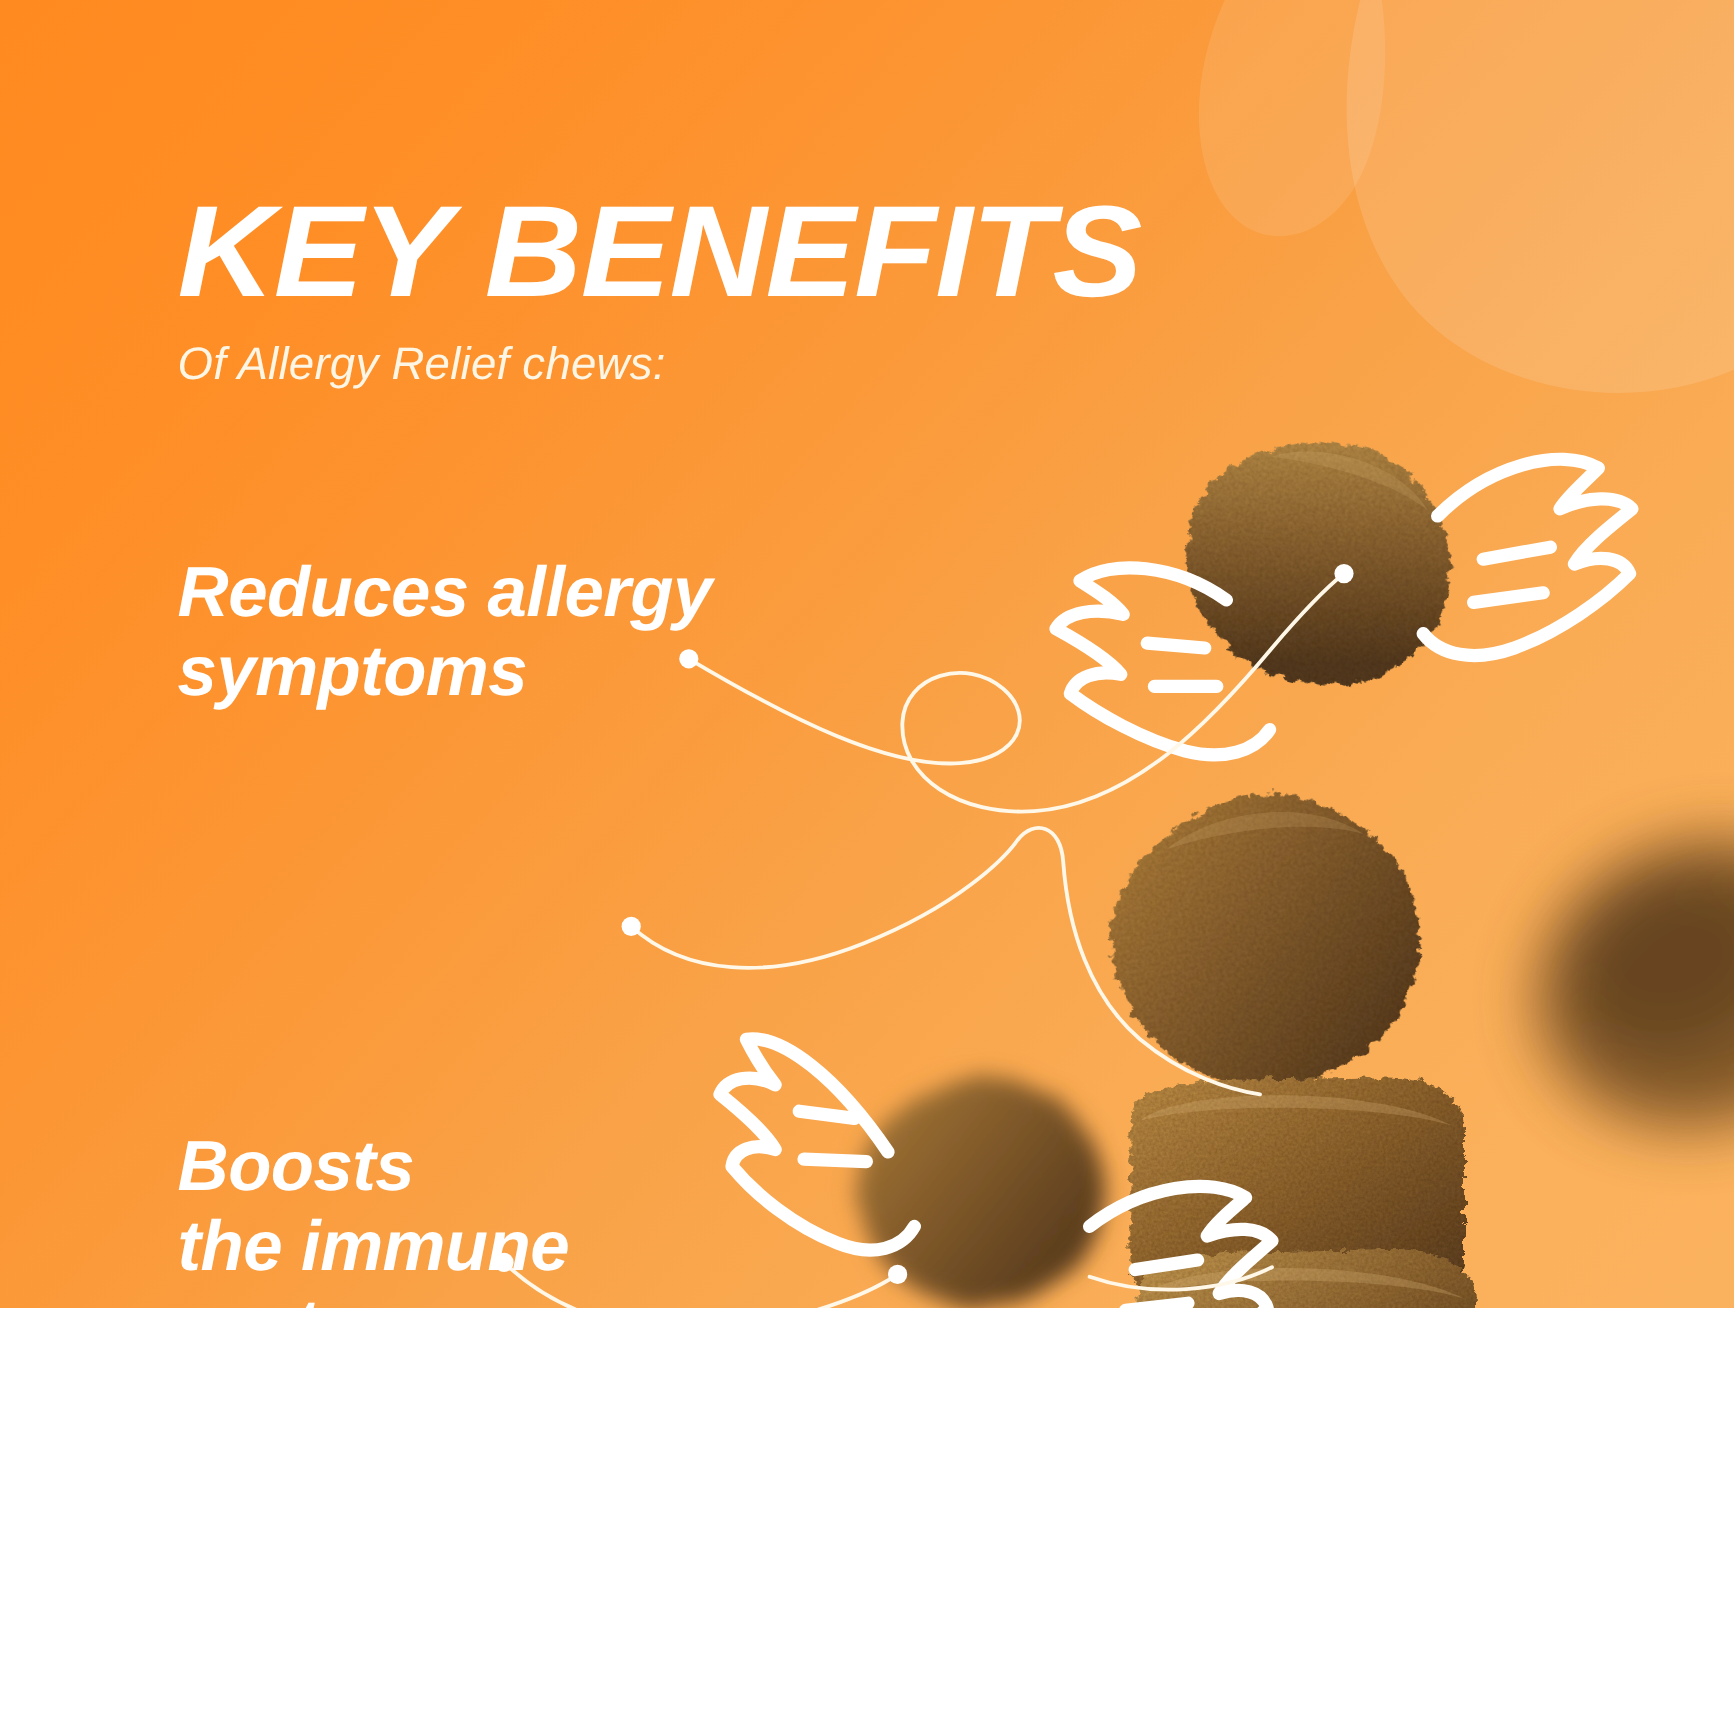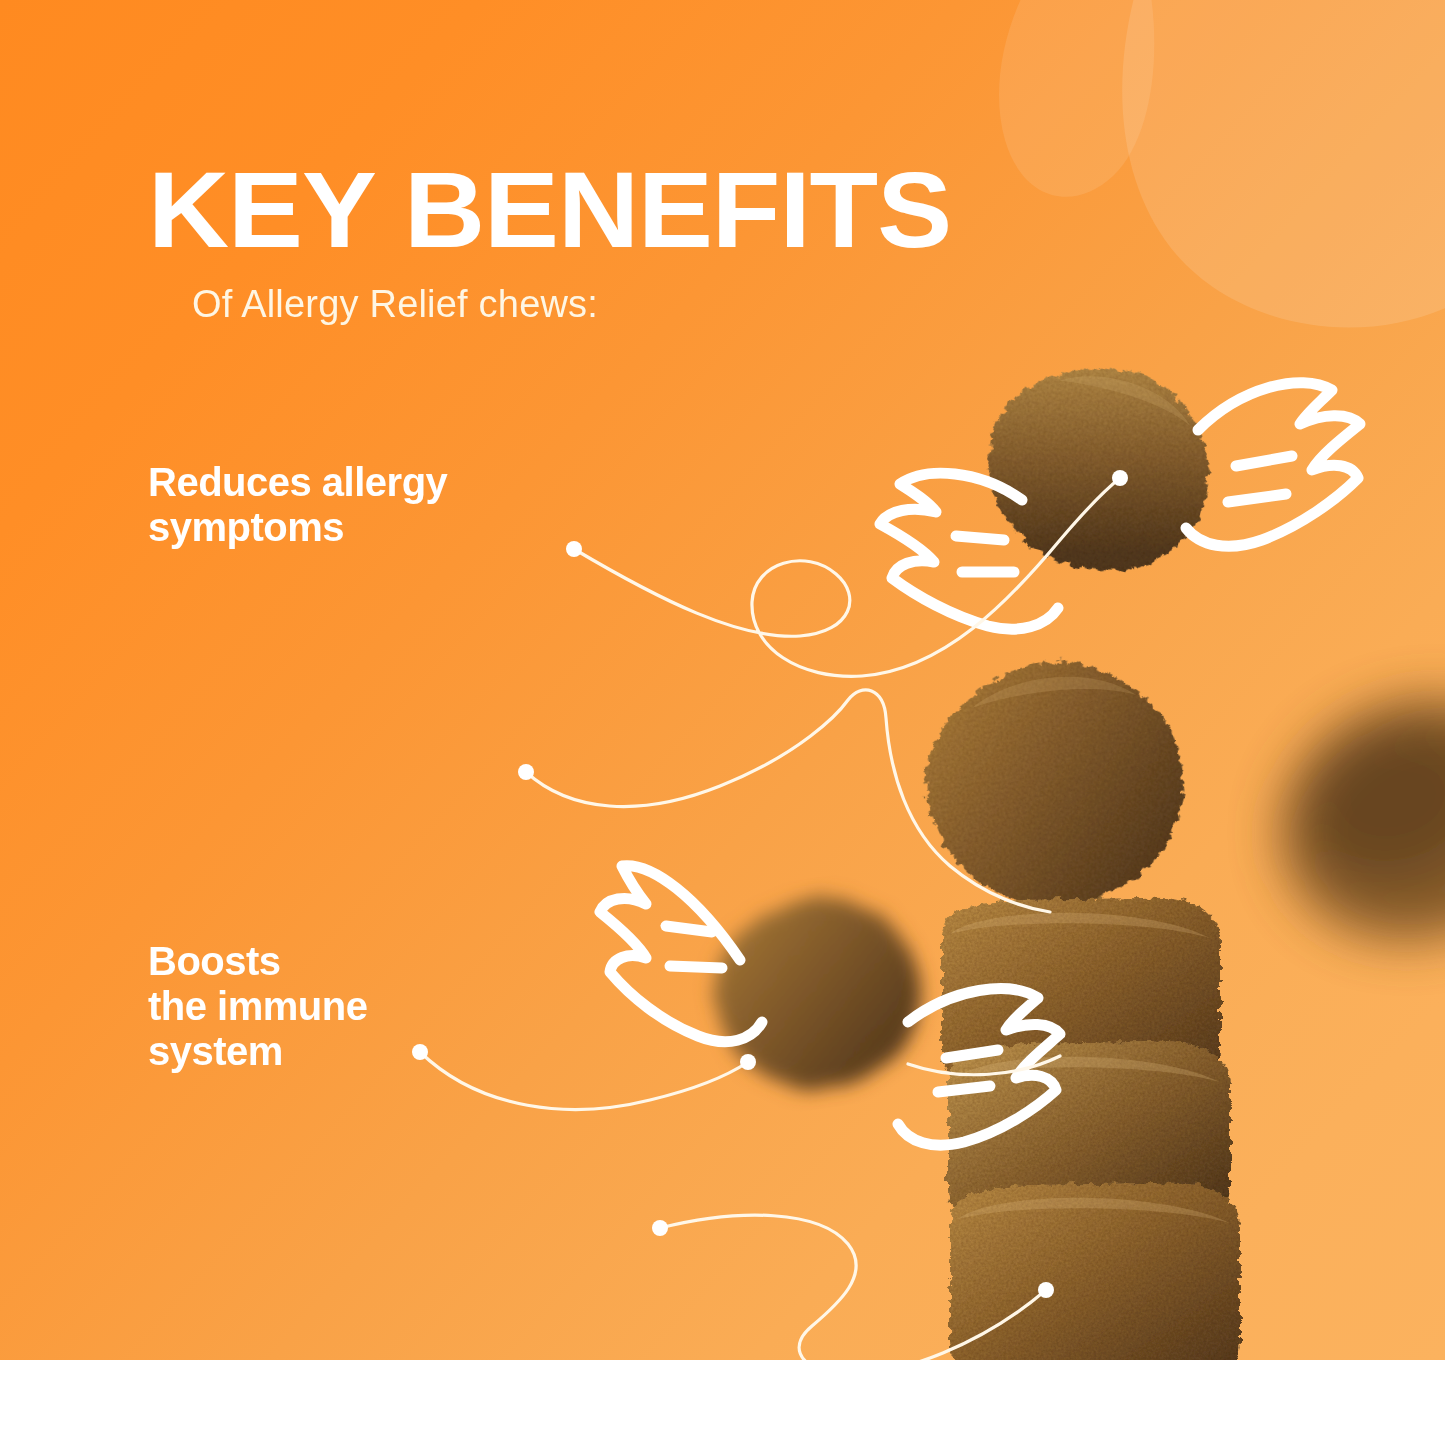--- a/index.html
+++ b/index.html
@@ -5,30 +5,31 @@
   * { margin:0; padding:0; box-sizing:border-box; }
 
   html, body {
     width:1445px; height:1445px;
     overflow:hidden;
     font-family:"Liberation Sans", sans-serif;
   }
 
   #poster {
     position:relative;
-    width:1445px; height:1360px;
+    width:1445px; height:1090px;
     background:linear-gradient(132deg,
         #FF8A20 0%,
         #FF8E26 18%,
         #FC9634 36%,
         #F9A247 56%,
         #FAAC55 74%,
         #FBB05B 88%,
         #FBB25E 100%);
     overflow:hidden;
+    font-style:italic;
   }
 
   
   .watermark {
     position:absolute;
     top:-60px; right:-40px;
     width:620px; height:460px;
     pointer-events:none;
   }
 
@@ -53,30 +54,29 @@
     white-space:nowrap;
   }
 
   .subtitle {
     margin-top:22px;
     font-size:38px;
     line-height:1.1;
     font-weight:normal;
     color:#FEF6E4;
     letter-spacing:0.2px;
-    margin-left:44px;
   }
 
   
   .benefit {
     position:absolute;
     left:148px;
     color:#FFFFFF;
     font-weight:bold;
-    font-size:40px;
+    font-size:59px;
     line-height:1.12;
     letter-spacing:-0.5px;
     white-space:pre-line;
   }
   .b0 { top:460px; }
   .b1 { top:675px; }
   .b2 { top:895px;margin-top:44px; }
   .b3 { top:1185px; }
 
   

